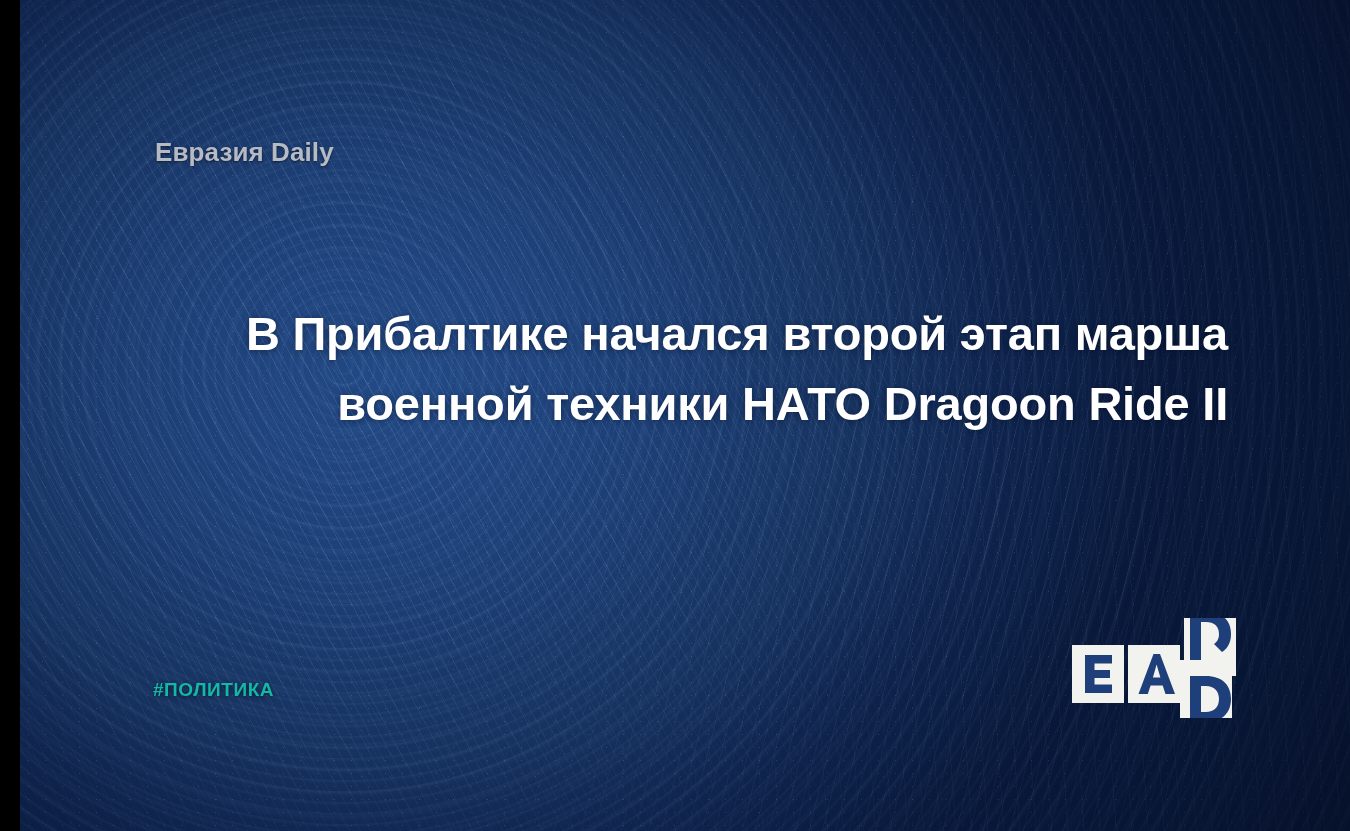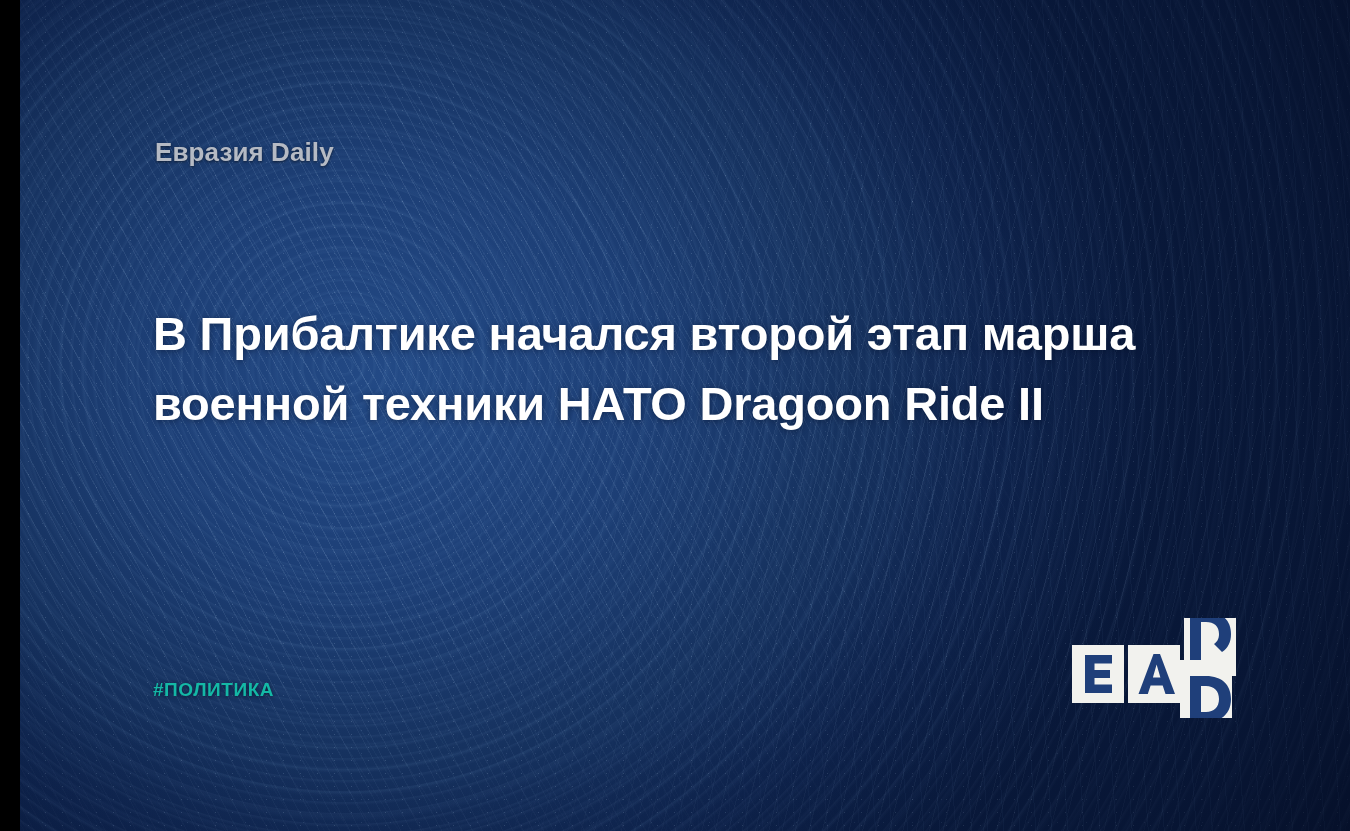--- a/index.html
+++ b/index.html
@@ -103,20 +103,21 @@
   }
 
   #headline{
     position:absolute;left:133px;top:268px;
     width:1075px;
     font-size:47px;font-weight:bold;
     line-height:70px;
     letter-spacing:-0.2px;
     color:#ffffff;
     text-shadow:0 1px 6px rgba(4,14,38,.50);
+    text-align:right;
   }
 
   #category{
     position:absolute;left:133px;top:679px;
     font-size:19px;font-weight:bold;letter-spacing:.55px;
     color:#14b8a6;
     text-shadow:0 1px 4px rgba(0,0,0,.55);
     white-space:nowrap;
   }
 

